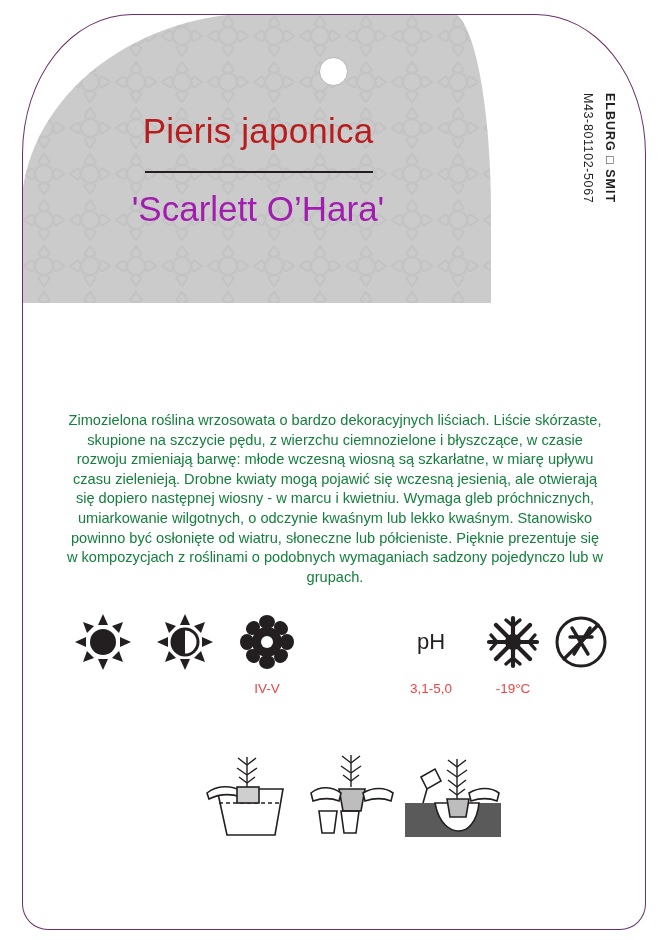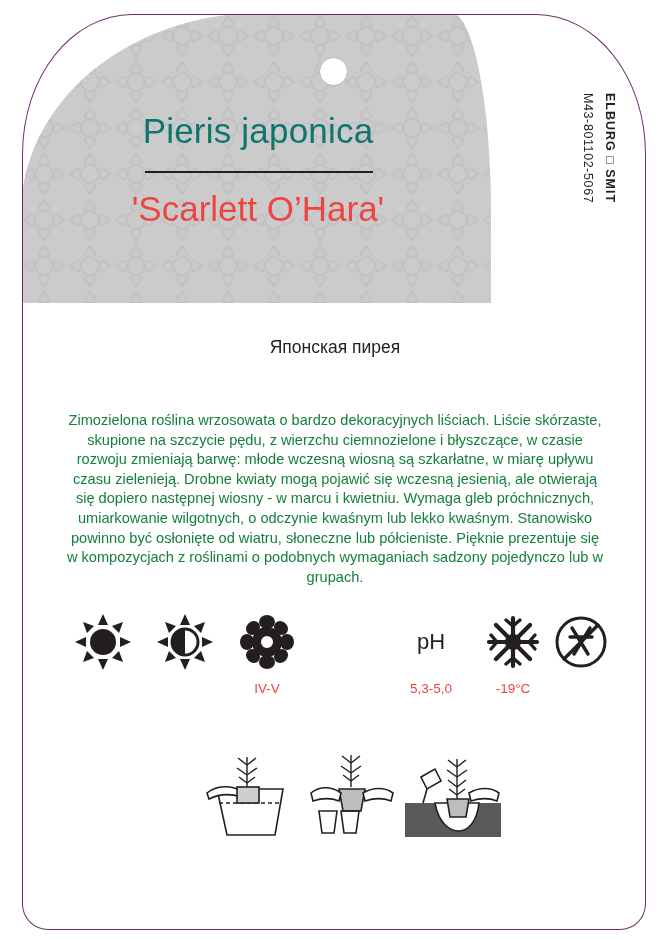--- a/index.html
+++ b/index.html
@@ -38,36 +38,36 @@
     border-radius: 50%;
     background: #ffffff;
     border: 1.4px solid #b4b4b4;
   }
   #species {
     position: absolute;
     left: 0; top: 96px;
     width: 470px;
     text-align: center;
     font-size: 35px;
-    color: #0f766e;
+    color: #b91c1c;
     letter-spacing: 0.2px;
   }
   #rule {
     position: absolute;
     left: 122px; top: 156px;
     width: 228px; height: 2.2px;
     background: #231f20;
   }
   #cultivar {
     position: absolute;
     left: 0; top: 174px;
     width: 470px;
     text-align: center;
     font-size: 35px;
-    color: #ef4444;
+    color: #a21caf;
   }
   
   .vert {
     position: absolute;
     transform-origin: left top;
     transform: rotate(90deg);
     white-space: nowrap;
     font-size: 12.5px;
     color: #231f20;
     letter-spacing: 0.6px;
@@ -160,21 +160,20 @@
   <div id="hole"></div>
 
   <div id="species">Pieris japonica</div>
   <div id="rule"></div>
   <div id="cultivar">'Scarlett O’Hara'</div>
 
   <div class="vert" id="code-num">M43-801102-5067</div>
   <div class="vert" id="brand">ELBURG □ SMIT</div>
 
   <div id="names">
-    <div>Японская пирея</div>
   </div>
 
   <div id="description">Zimozielona roślina wrzosowata o bardzo dekoracyjnych liściach. Liście skórzaste, skupione na szczycie pędu, z wierzchu ciemnozielone i błyszczące, w czasie rozwoju zmieniają barwę: młode wczesną wiosną są szkarłatne, w miarę upływu czasu zielenieją. Drobne kwiaty mogą pojawić się wczesną jesienią, ale otwierają się dopiero następnej wiosny - w marcu i kwietniu. Wymaga gleb próchnicznych, umiarkowanie wilgotnych, o odczynie kwaśnym lub lekko kwaśnym. Stanowisko powinno być osłonięte od wiatru, słoneczne lub półcieniste. Pięknie prezentuje się w kompozycjach z roślinami o podobnych wymaganiach sadzony pojedynczo lub w grupach.</div>
 
   <div id="icons">
 
     <div class="icon-cell" style="left:0px;">
       <div class="icon-glyph">
         <svg width="56" height="56" viewBox="0 0 56 56">
           <g fill="#231f20">
@@ -237,21 +236,21 @@
         </svg>
       </div>
       <div class="icon-label">IV-V</div>
     </div>
 
 
     <div class="icon-cell" style="left:328px;">
       <div class="icon-glyph">
         <span class="ph-text">pH</span>
       </div>
-      <div class="icon-label">5,3-5,0</div>
+      <div class="icon-label">3,1-5,0</div>
     </div>
 
     <div class="icon-cell" style="left:410px;">
       <div class="icon-glyph">
         <svg width="54" height="54" viewBox="0 0 54 54">
           <g stroke="#231f20" stroke-width="4.2" fill="none" stroke-linecap="round">
             <g>
               <line x1="27" y1="3" x2="27" y2="51"></line>
               <line x1="3" y1="27" x2="51" y2="27"></line>
               <line x1="10" y1="10" x2="44" y2="44"></line>

